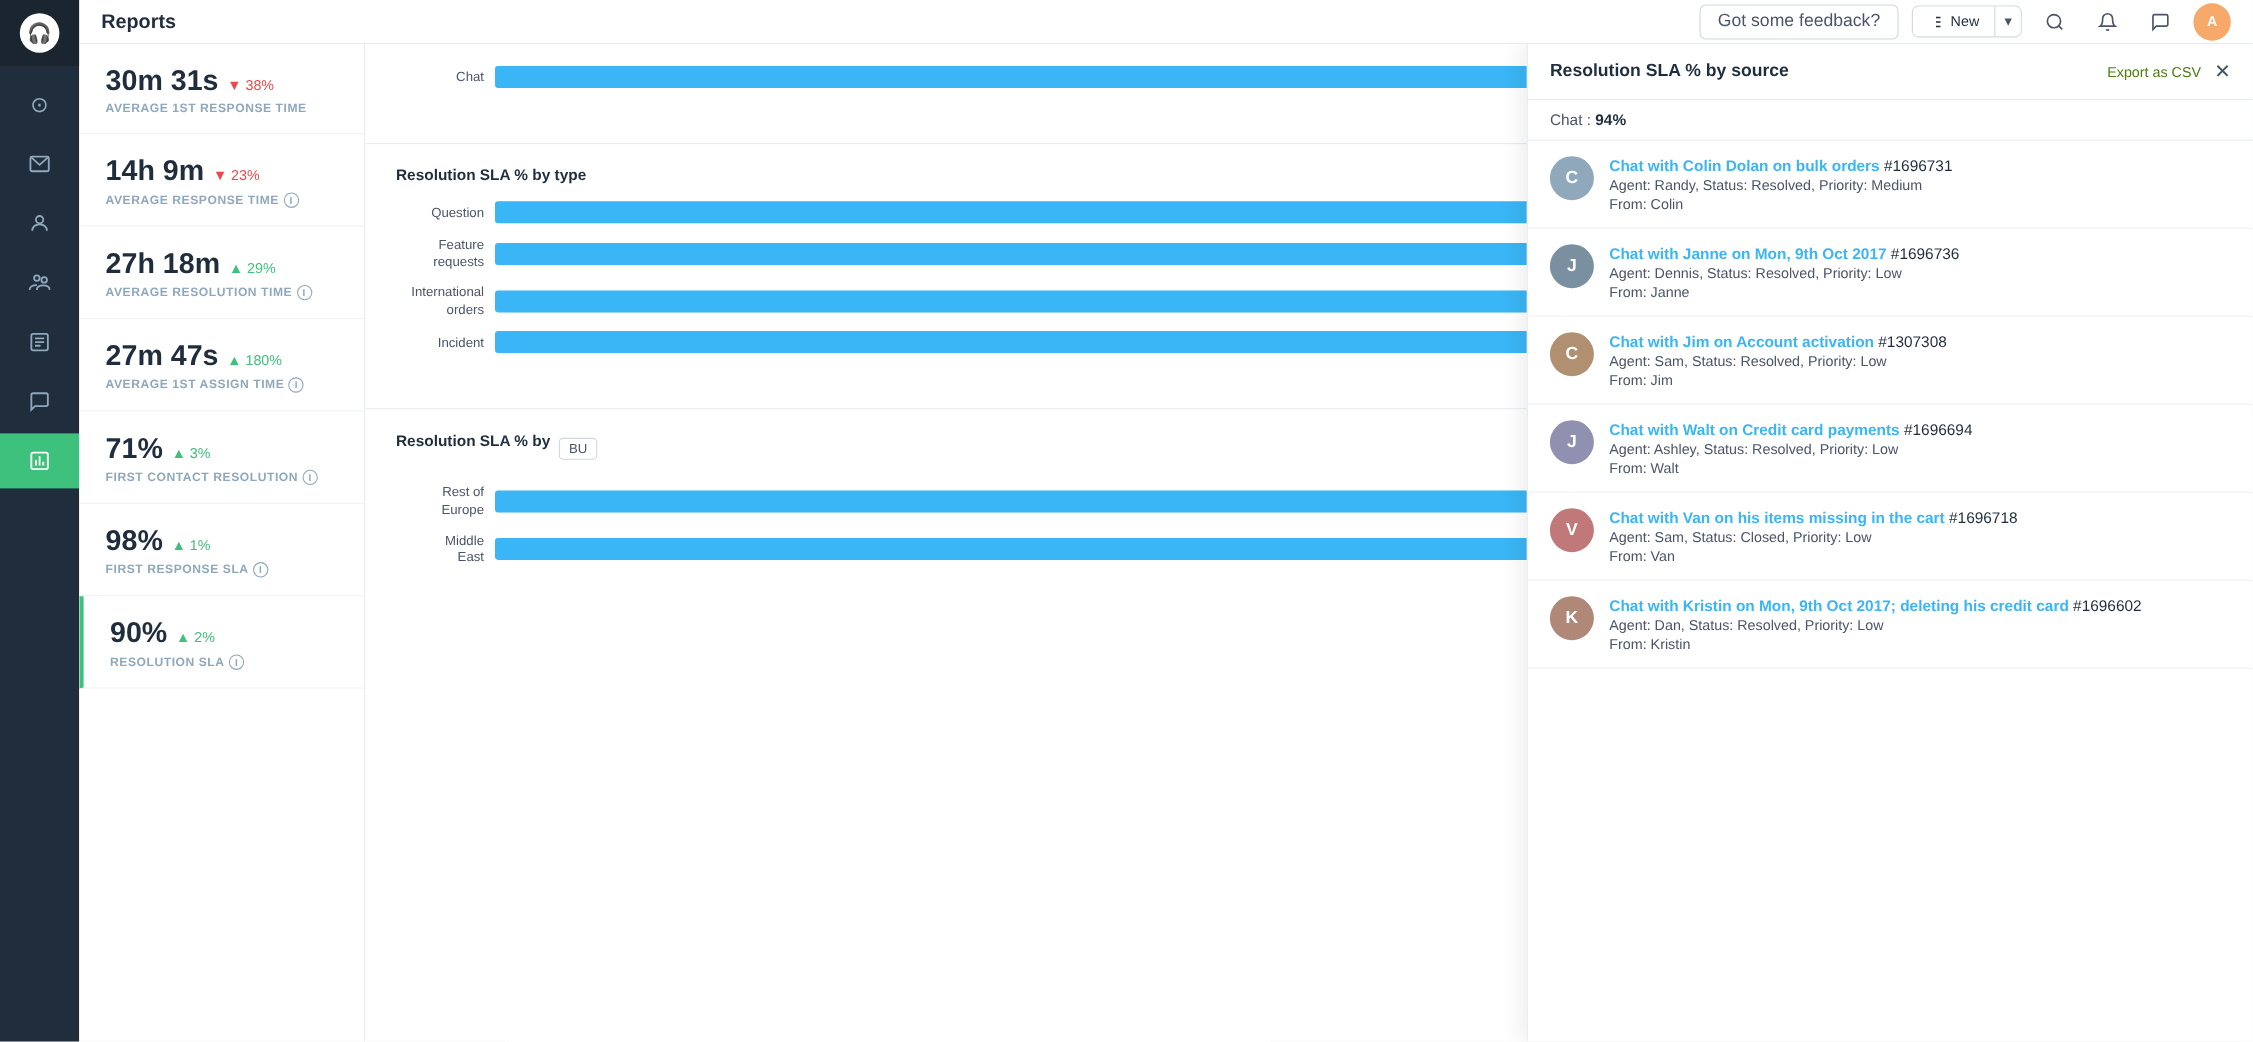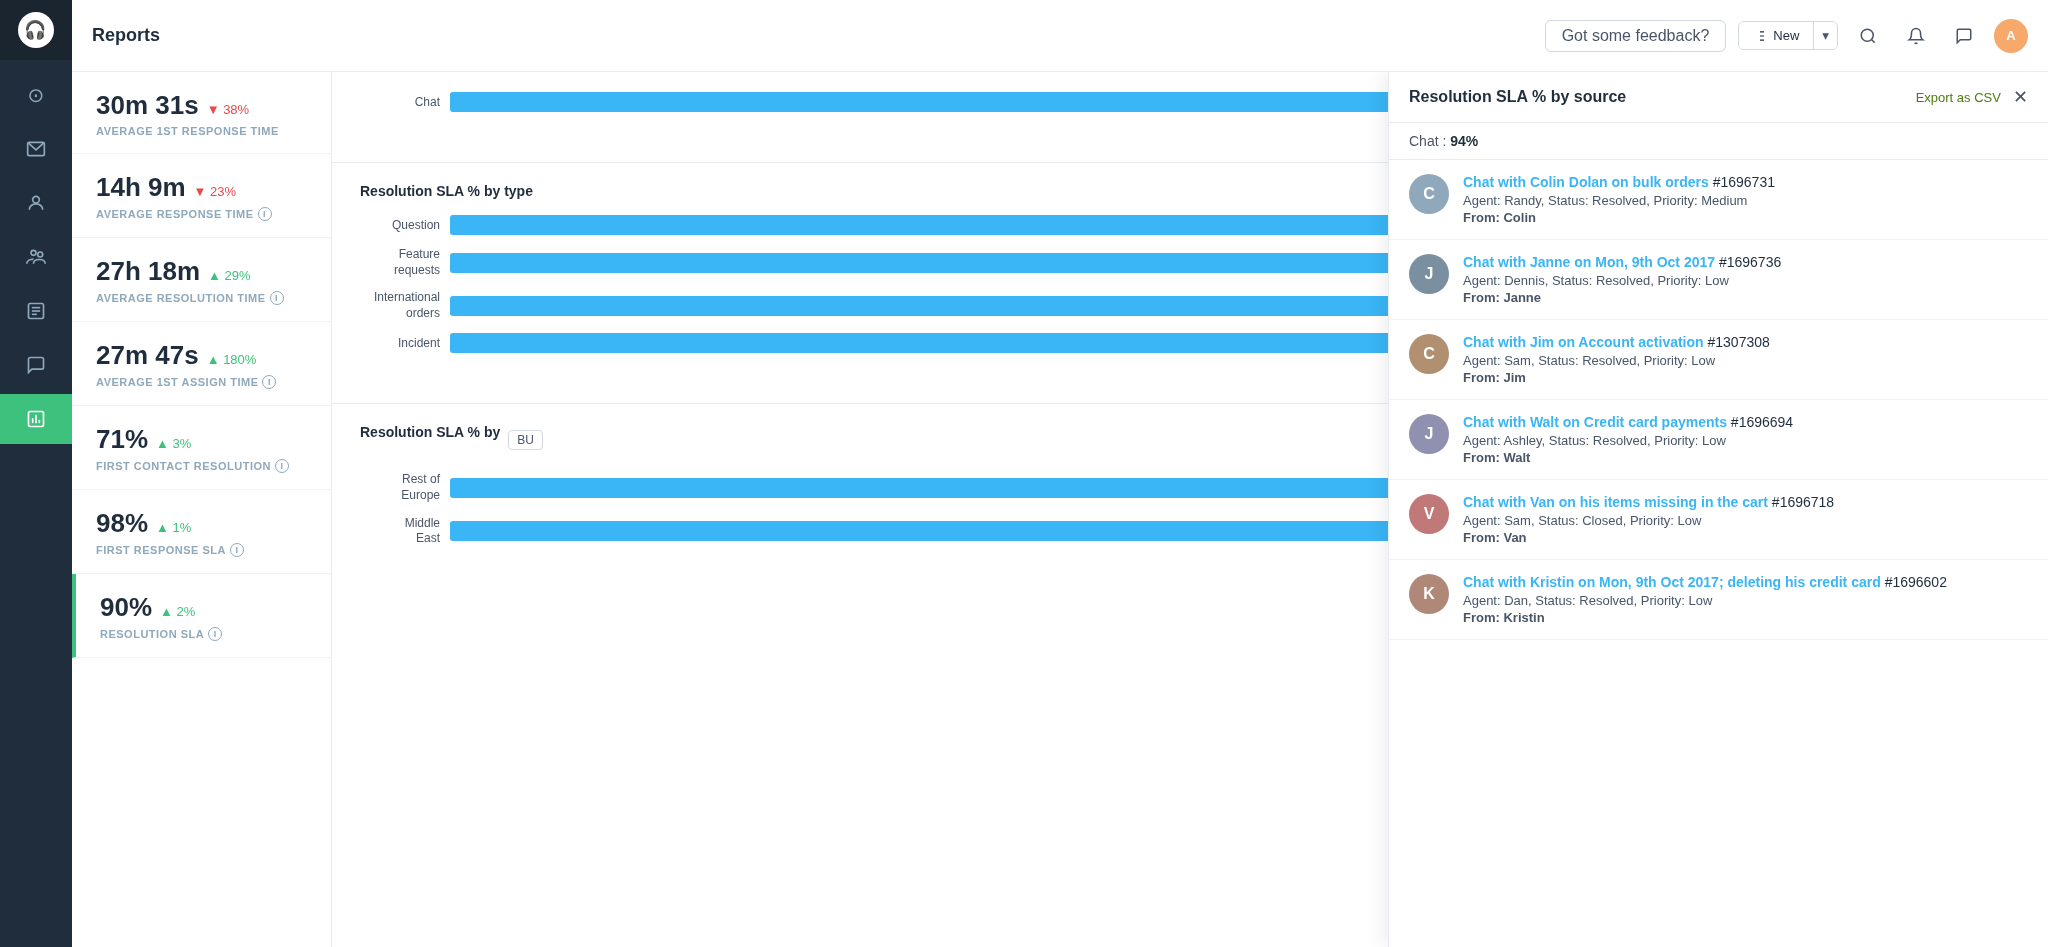--- a/index.html
+++ b/index.html
@@ -63,21 +63,21 @@
     
     .main-wrapper {
       flex: 1;
       display: flex;
       flex-direction: column;
       overflow: hidden;
     }
 
     
     .header {
-      height: 72px;
+      height: 40px;
       background: white;
       display: flex;
       align-items: center;
       padding: 0 20px;
       border-bottom: 1px solid #e8ecf0;
       gap: 12px;
     }
     .header-title {
       font-size: 18px;
       font-weight: 600;
@@ -391,21 +391,20 @@
     .chat-title a { color: #3ab5f5; font-weight: 600; text-decoration: none; }
     .chat-title span { color: #1f2d3d; font-weight: 500; }
     .chat-meta {
       font-size: 13px;
       color: #4a5568;
       margin-bottom: 2px;
     }
     .chat-from {
       font-size: 13px;
       color: #4a5568;
-      font-weight: bold;
     }
 
     
     ::-webkit-scrollbar { width: 6px; }
     ::-webkit-scrollbar-track { background: transparent; }
     ::-webkit-scrollbar-thumb { background: #d0d7de; border-radius: 3px; }
   </style>
 </head>
 <body>
 

